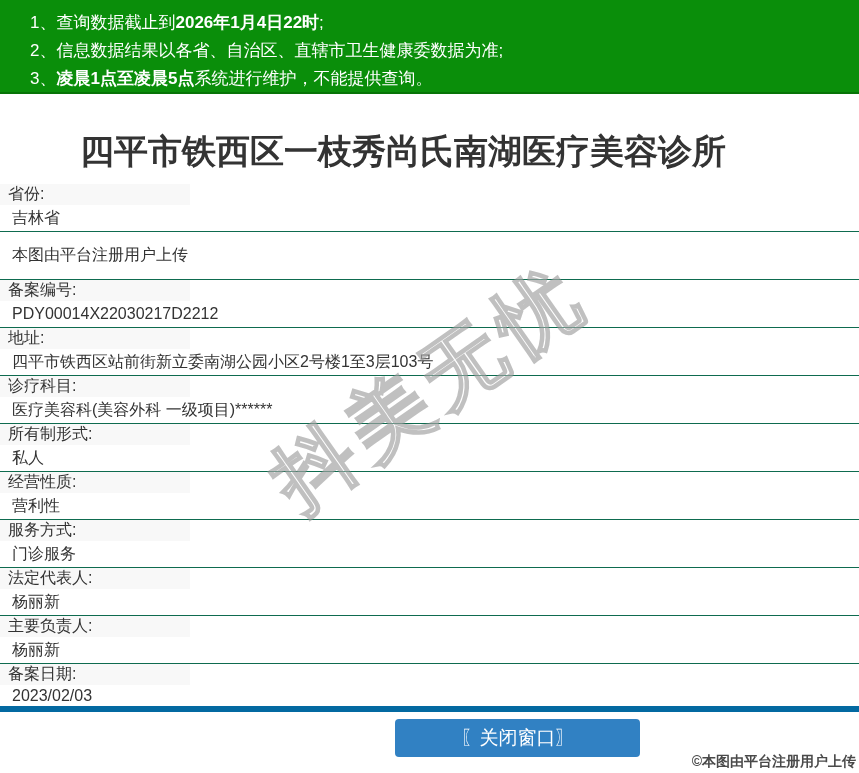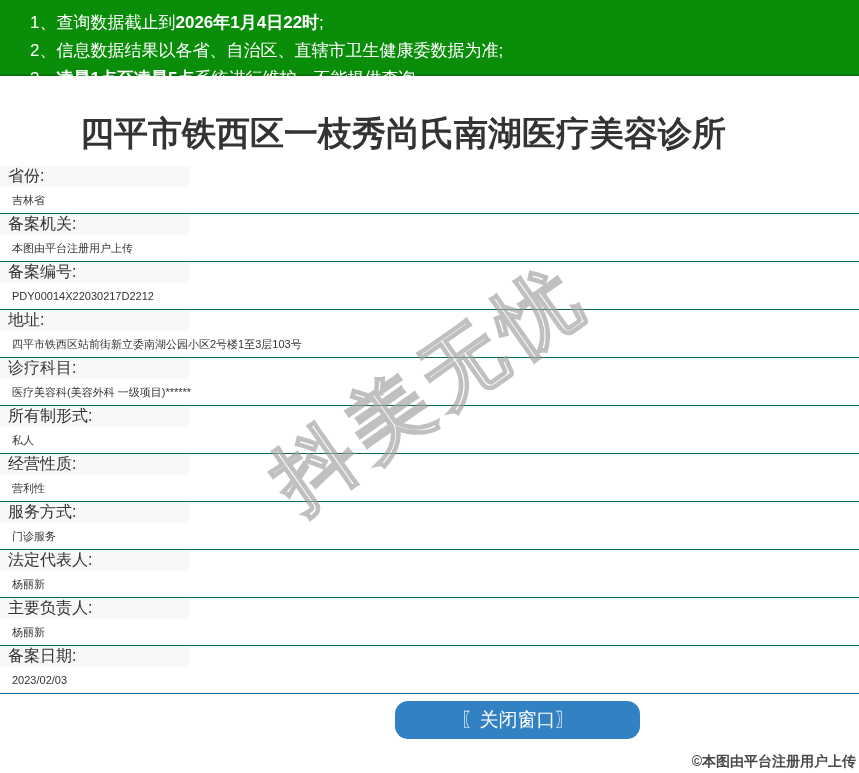--- a/index.html
+++ b/index.html
@@ -7,21 +7,21 @@
   body {
     width: 859px; height: 773px;
     overflow: hidden; position: relative;
     background: #ffffff;
     font-family: "Liberation Sans", "DejaVu Sans", sans-serif;
     color: #333333;
   }
   
   .banner {
     background: #0a8e0a;
-    height: 76px;
+    height: 94px;
     padding: 9px 4px 0 30px;
     border-bottom: 2px solid #077407;
     color: #ffffff;
     font-size: 17px;
   }
   .banner .notice { line-height: 28px; white-space: nowrap; }
   .banner .notice b { font-weight: bold; }
   
   .page-title {
     margin: 0;
@@ -31,41 +31,41 @@
     white-space: nowrap;
   }
   
   .info-table { width: 859px; }
   .trow {
     display: flex; align-items: stretch;
     height: 48px;
     border-bottom: 1px solid #0e6b4f;
     flex-direction: column;
   }
-  .trow:last-child { border-bottom: 1px solid #0369a1; }
+  .trow:last-child { border-bottom: 6px solid #0369a1; }
   .cell-label {
     width: 190px; min-width: 190px;
     background: #f8f8f8;
     display: flex; align-items: center;
     padding-left: 8px;
     font-size: 16px; color: #333333;
   }
   .cell-value {
     flex: 1;
     display: flex; align-items: center;
     padding-left: 12px;
-    font-size: 11px; color: #333333;
+    font-size: 16px; color: #333333;
     white-space: nowrap;
   }
   
   .btn-row { padding: 7px 0 0 395px; }
   .close-btn {
     width: 245px; height: 38px;
     background: #3181c3; color: #ffffff;
-    border: none; border-radius: 13px;
+    border: none; border-radius: 4px;
     font-size: 19px; font-family: inherit;
     cursor: pointer;
   }
   
   .wm-diag {
     position: absolute; left: 235px; top: 340px;
     width: 390px; height: 95px; line-height: 95px;
     text-align: center; white-space: nowrap;
     font-size: 80px; font-weight: bold; letter-spacing: 10px;
     transform: rotate(-35deg);
@@ -97,21 +97,20 @@
 </div>
 
 <h1 class="page-title">四平市铁西区一枝秀尚氏南湖医疗美容诊所</h1>
 
 <div class="info-table">
   <div class="trow">
     <div class="cell-label">省份:</div>
     <div class="cell-value">吉林省</div>
   </div>
   <div class="trow">
-    <div class="cell-label">备案机关:</div>
     <div class="cell-value">本图由平台注册用户上传</div>
   </div>
   <div class="trow">
     <div class="cell-label">备案编号:</div>
     <div class="cell-value">PDY00014X22030217D2212</div>
   </div>
   <div class="trow">
     <div class="cell-label">地址:</div>
     <div class="cell-value">四平市铁西区站前街新立委南湖公园小区2号楼1至3层103号</div>
   </div>

